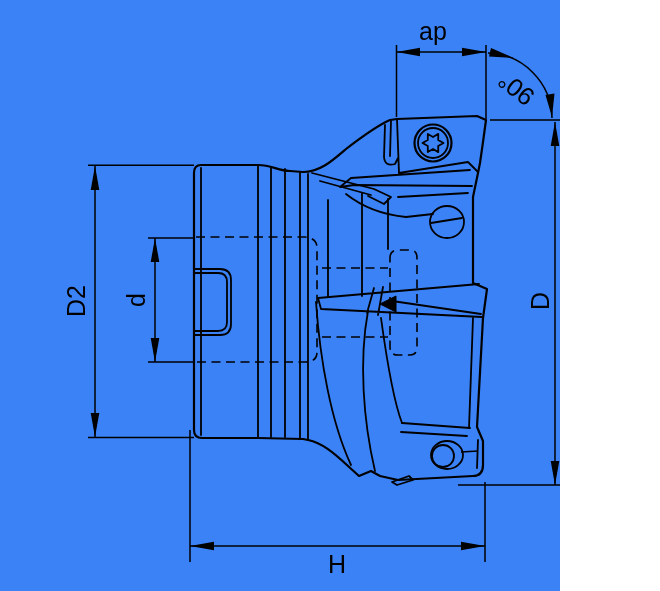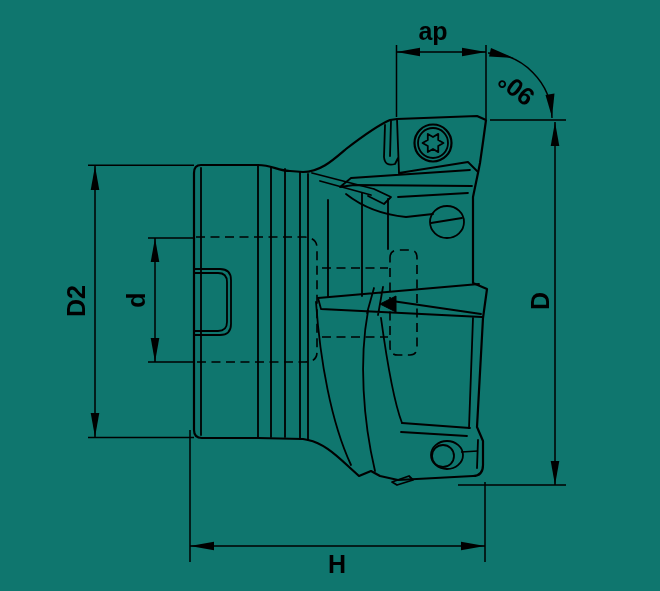--- a/index.html
+++ b/index.html
@@ -5,25 +5,24 @@
   html, body {
     margin: 0;
     padding: 0;
     background: #ffffff;
     width: 660px;
     height: 591px;
     font-family: "Liberation Sans", sans-serif;
   }
   .stage {
     position: relative;
-    width: 660px;
+    width: 560px;
     height: 591px;
-    background: #0f766e;
+    background: #3b82f6;
     overflow: hidden;
-    font-weight: bold;
   }
   svg { display: block; }
   .outline  { fill: none; stroke: #000; stroke-width: 2.2px; stroke-linejoin: round; stroke-linecap: round; }
   .inner    { fill: none; stroke: #000; stroke-width: 1.8px; stroke-linejoin: round; stroke-linecap: round; }
   .thin     { fill: none; stroke: #000; stroke-width: 1.5px; }
   .hidden-l { fill: none; stroke: #000; stroke-width: 1.6px; stroke-dasharray: 9 5.5; }
   .arrow    { fill: #000; stroke: none; }
   .solid    { fill: #000; stroke: #000; stroke-width: 1px; }
   .dimtext  { font-family: "Liberation Sans", sans-serif; font-size: 25px; fill: #000; }
 </style>

